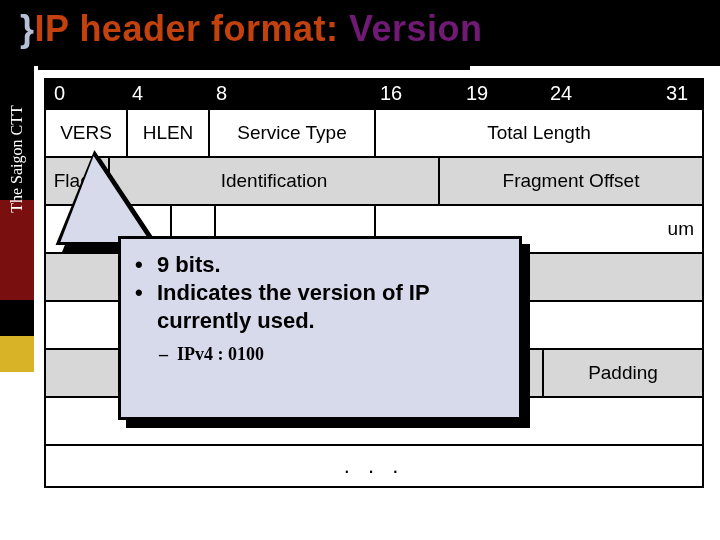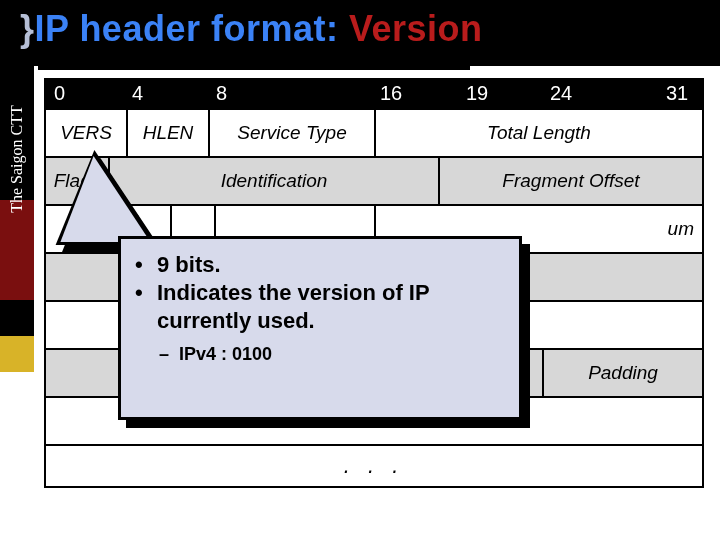--- a/index.html
+++ b/index.html
@@ -49,22 +49,22 @@
   .title {
     position: absolute;
     left: 20px; top: 8px;
     font-size: 36px;
     font-weight: 900;
     font-family: Arial, Helvetica, sans-serif;
     letter-spacing: .5px;
     white-space: nowrap;
   }
   .title .t1 { color: #b6bfd6; }
-  .title .t2 { color: #3b82f6; }
-  .title .t3 { color: #b91c1c; }
+  .title .t2 { color: #c2410c; }
+  .title .t3 { color: #701a75; }
   .rule {
     position: absolute;
     left: 38px; top: 64px;
     width: 432px; height: 6px;
     background: #000;
   }
   
   .ruler {
     position: absolute;
     left: 44px; top: 78px;
@@ -92,21 +92,20 @@
     color: #000;
   }
   .row.grey { background: #d7d7d7; }
   .cell {
     border-right: 2px solid #000;
     display: flex;
     align-items: center;
     justify-content: center;
     text-align: center;
     padding: 0 19px;
-    font-style: italic;
   }
   .cell:last-child { border-right: none; }
   .dots-row { justify-content: center; align-items: center; letter-spacing: 6px; font-size: 22px; }
 
   
   .callout-wrap {
     position: absolute;
     left: 118px; top: 236px;
     width: 412px; height: 192px;
   }
@@ -127,21 +126,21 @@
     line-height: 1.28;
     font-weight: 700;
     color: #000;
   }
   .callout .sub {
     font-weight: 700;
     font-size: 18px;
     margin-top: 8px;
     padding-left: 24px;
   }
-  .callout .sub div { margin-top: 2px; }
+  .callout .sub div { margin-top: 2px; font-family: Liberation Serif, serif; }
   .callout .bi { display: flex; }
   .callout .bi .bul { width: 22px; flex: 0 0 22px; }
   
   .ptr-shadow {
     position: absolute;
     left: 70px; top: 158px;
     width: 0; height: 0;
     border-left: 22px solid transparent;
     border-right: 80px solid transparent;
     border-bottom: 95px solid #000;

